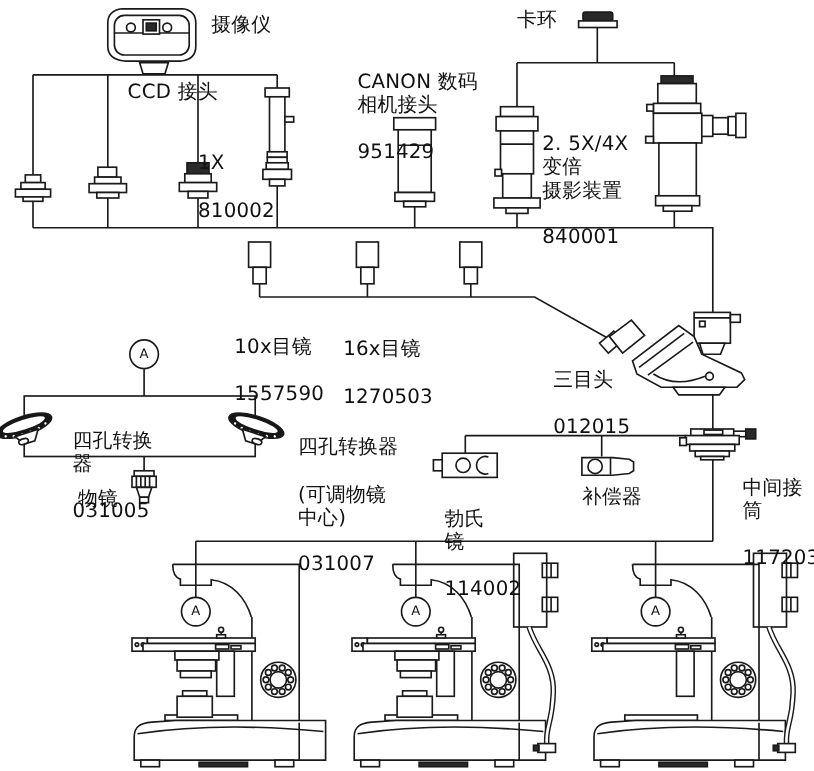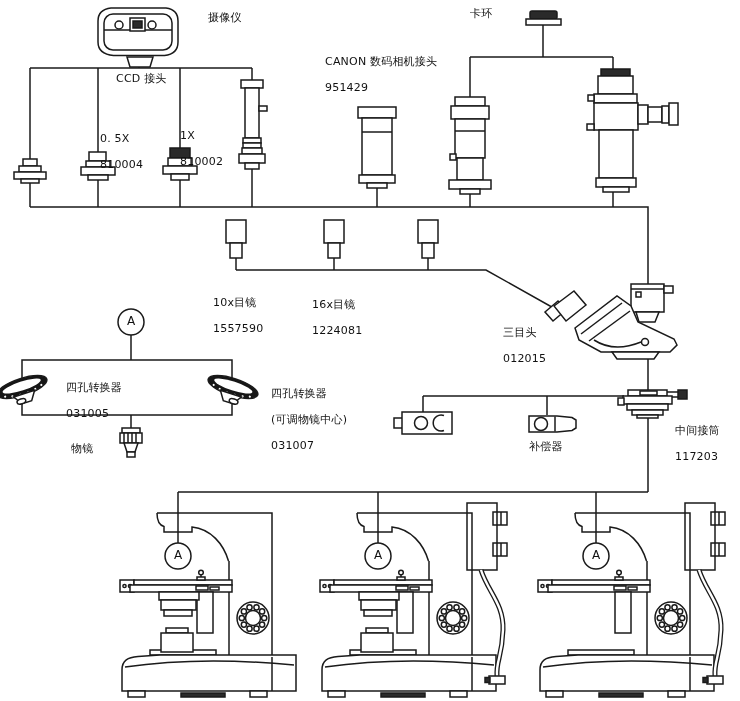--- a/index.html
+++ b/index.html
@@ -1,19 +1,19 @@
 <!DOCTYPE html>
 <html><head>
 <meta charset="utf-8">
 <style>
   html,body{margin:0;padding:0;background:#fff;}
   .canvas{position:relative;width:740px;height:701px;background:#fff;overflow:hidden;
           font-family:"DejaVu Sans",sans-serif;color:#111;}
   .art{position:absolute;left:0;top:0;}
-  .lbl{position:absolute;font-size:11px;line-height:1.18;letter-spacing:.2px;
+  .lbl{position:absolute;font-size:18px;line-height:1.18;letter-spacing:.2px;
        white-space:pre-line;color:#111;font-weight:500;}
   .c{text-align:left;}
   .amark{position:absolute;width:26px;text-align:center;font-size:12px;font-weight:500;color:#111;}
 </style>
 </head>
 <body>
 
 <div class="canvas">
 
 <svg class="art" width="740" height="701" viewBox="0 0 740 701" stroke="#1a1a1a" stroke-width="1.5" fill="none">
@@ -297,65 +297,70 @@
   </g>
 
   <g>
     <circle cx="131" cy="322" r="13" fill="#fff"></circle>
     <circle cx="178" cy="556" r="13" fill="#fff"></circle>
     <circle cx="378" cy="556" r="13" fill="#fff"></circle>
     <circle cx="596" cy="556" r="13" fill="#fff"></circle>
   </g>
 </svg>
 
-<div class="lbl" style="left:208px;top:12px;font-size:11px">摄像仪</div>
+<div class="lbl" style="left:192px;top:12px;font-size:18px">摄像仪</div>
 <div class="lbl" style="left:116px;top:73px">CCD 接头</div>
 
-<div class="lbl c" style="left:100px;top:120px;width:48px">
-  <div>0. 5X</div>
-  <div>810004</div>
-</div>
 <div class="lbl c" style="left:180px;top:117px;width:46px">
   <div>1X</div>
   <div>810002</div>
 </div>
 <div class="lbl c" style="left:325px;top:43px;width:122px">
   <div>CANON 数码相机接头</div>
   <div>951429</div>
 </div>
 
 <div class="lbl" style="left:470px;top:8px">卡环</div>
 
+<div class="lbl c" style="left:493px;top:99px;width:84px">
+  <div>2. 5X/4X变倍
+摄影装置</div>
+  <div>840001</div>
+</div>
 
 <div class="lbl" style="left:213px;top:284px">
   <div>10x目镜</div>
   <div>1557590</div>
 </div>
 <div class="lbl" style="left:312px;top:286px">
   <div>16x目镜</div>
-  <div>1224081</div>
+  <div>1270503</div>
 </div>
 
 <div class="lbl" style="left:503px;top:314px">
   <div>三目头</div>
   <div>012015</div>
 </div>
 
 <div class="lbl c" style="left:66px;top:369px;width:84px">
   <div>四孔转换器</div>
   <div>031005</div>
 </div>
 <div class="lbl c" style="left:271px;top:375px;width:98px">
   <div>四孔转换器</div>
   <div>(可调物镜中心)</div>
   <div>031007</div>
 </div>
 
 <div class="lbl" style="left:71px;top:443px">物镜</div>
 
+<div class="lbl c" style="left:404px;top:440px;width:48px">
+  <div>勃氏镜</div>
+  <div>114002</div>
+</div>
 <div class="lbl" style="left:529px;top:441px">补偿器</div>
 
 <div class="lbl c" style="left:675px;top:412px;width:56px">
   <div>中间接筒</div>
   <div>117203</div>
 </div>
 
 <div class="amark" style="left:118px;top:314px">A</div>
 <div class="amark" style="left:165px;top:548px">A</div>
 <div class="amark" style="left:365px;top:548px">A</div>

